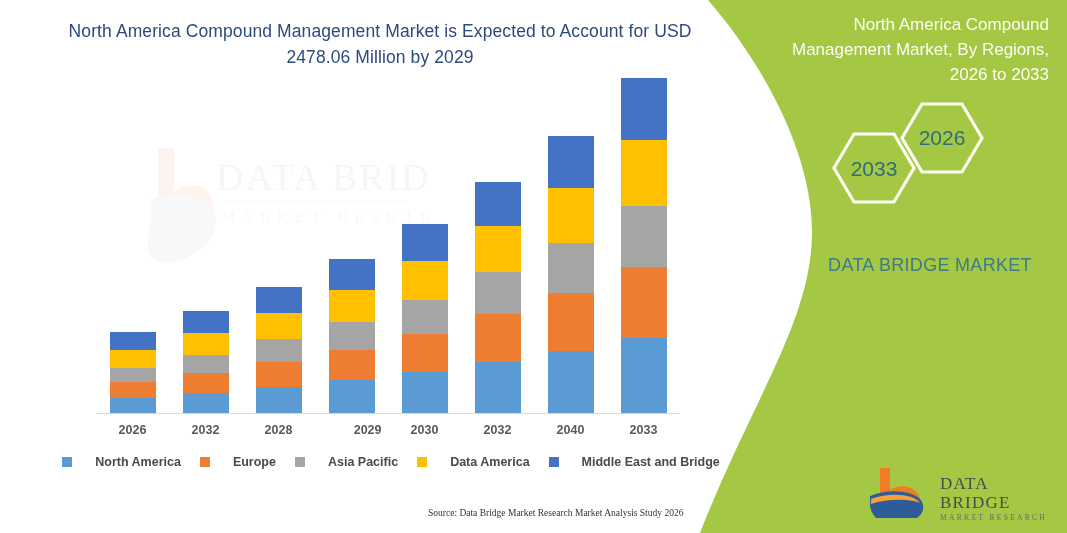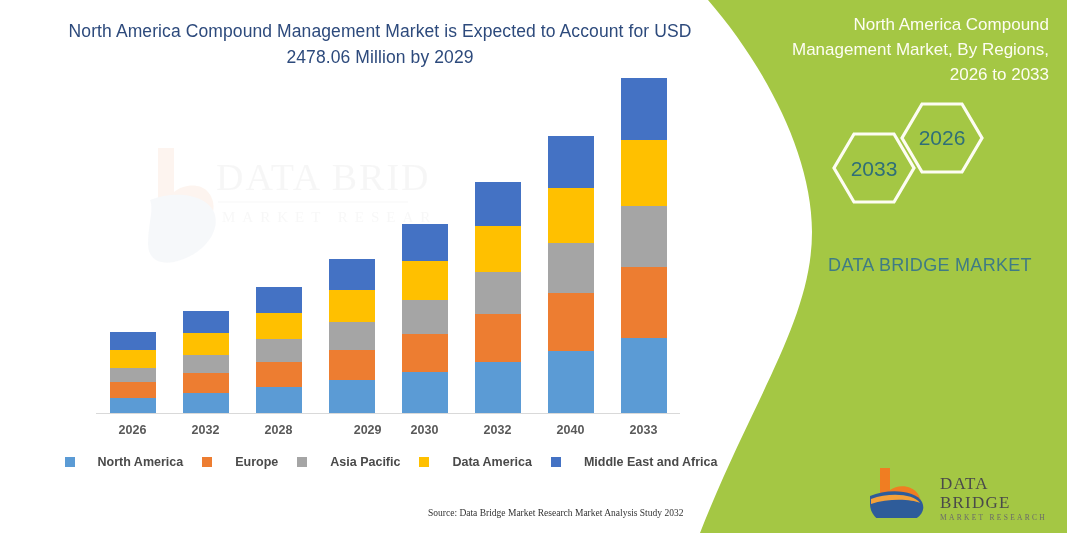--- a/index.html
+++ b/index.html
@@ -273,25 +273,25 @@
       <div class="leg-item">
         <span class="leg-swatch" style="background: rgb(165, 165, 165);"></span>
         <span>Asia Pacific</span>
       </div>
       <div class="leg-item">
         <span class="leg-swatch" style="background: rgb(255, 192, 0);"></span>
         <span>Data America</span>
       </div>
       <div class="leg-item">
         <span class="leg-swatch" style="background: rgb(68, 114, 196);"></span>
-        <span>Middle East and Africa</span>
+        <span>Middle East and Bridge</span>
       </div>
     </div>
 
-  <div id="footer-right">Source: Data Bridge Market Research  Market Analysis Study 2032</div>
+  <div id="footer-right">Source: Data Bridge Market Research  Market Analysis Study 2026</div>
 
   <div id="panel-title">North America Compound Management Market, By Regions, 2026 to 2033</div>
 
   <svg id="hexes" viewBox="0 0 180 112">
     <polygon points="100,6 140,6 160,40 140,74 100,74 80,40" fill="none" stroke="#fdfdf2" stroke-width="3.2"></polygon>
     <text x="120" y="47" text-anchor="middle" font-family="Liberation Sans, sans-serif" font-size="21" fill="#2f6f78">2026</text>
     <polygon points="32,36 72,36 92,70 72,104 32,104 12,70" fill="none" stroke="#fdfdf2" stroke-width="3.2"></polygon>
     <text x="52" y="78" text-anchor="middle" font-family="Liberation Sans, sans-serif" font-size="21" fill="#2f6f78">2033</text>
   </svg>
 

